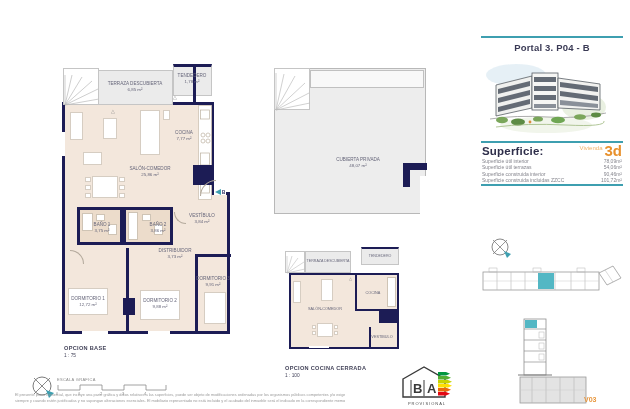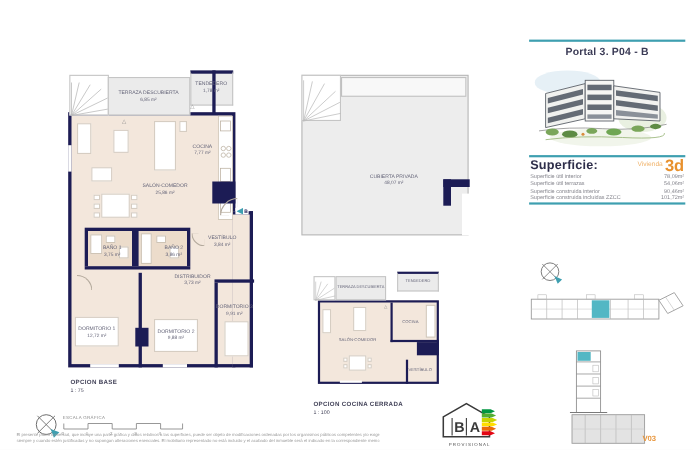--- a/index.html
+++ b/index.html
@@ -22,21 +22,21 @@
   .room-label .nm{font-size:4.6px;}
   .room-label .ar{font-size:4.4px;}
   .vent{position:absolute;font-size:5px;color:#8a8a8a;line-height:1;}
   
   .teal-line{position:absolute;background:#3e9fb0;height:2px;width:142px;left:481px;}
   .portal-title{position:absolute;left:481px;top:42px;width:142px;text-align:center;
                 font-weight:bold;font-size:9.5px;color:#3a3a55;letter-spacing:.2px;}
   .sup-head{position:absolute;left:482px;top:145px;width:140px;display:flex;
             justify-content:space-between;align-items:flex-end;}
   .sup-title{font-weight:bold;font-size:11.5px;color:#2e2e4a;letter-spacing:.2px;}
-  .viv{display:flex;align-items:center;gap:2px;}
+  .viv{display:flex;align-items:flex-start;gap:2px;}
   .viv-label{font-size:6px;color:#f0b269;padding-bottom:2px;}
   .viv-code{font-size:15px;font-weight:bold;color:#e8912d;line-height:.8;}
   .sup-rows{position:absolute;left:482px;top:158px;width:140px;}
   .sup-row{display:flex;justify-content:space-between;font-size:5px;color:#85858d;
            line-height:1.25;}
   
   .opt-title{position:absolute;font-size:5.6px;font-weight:bold;color:#44445a;letter-spacing:.3px;}
   .opt-scale{position:absolute;font-size:4.8px;color:#44445a;}
   .legal{position:absolute;left:15px;top:392px;width:330px;font-size:3.9px;line-height:1.45;
          color:#9a9a9a;white-space:nowrap;overflow:hidden;}

